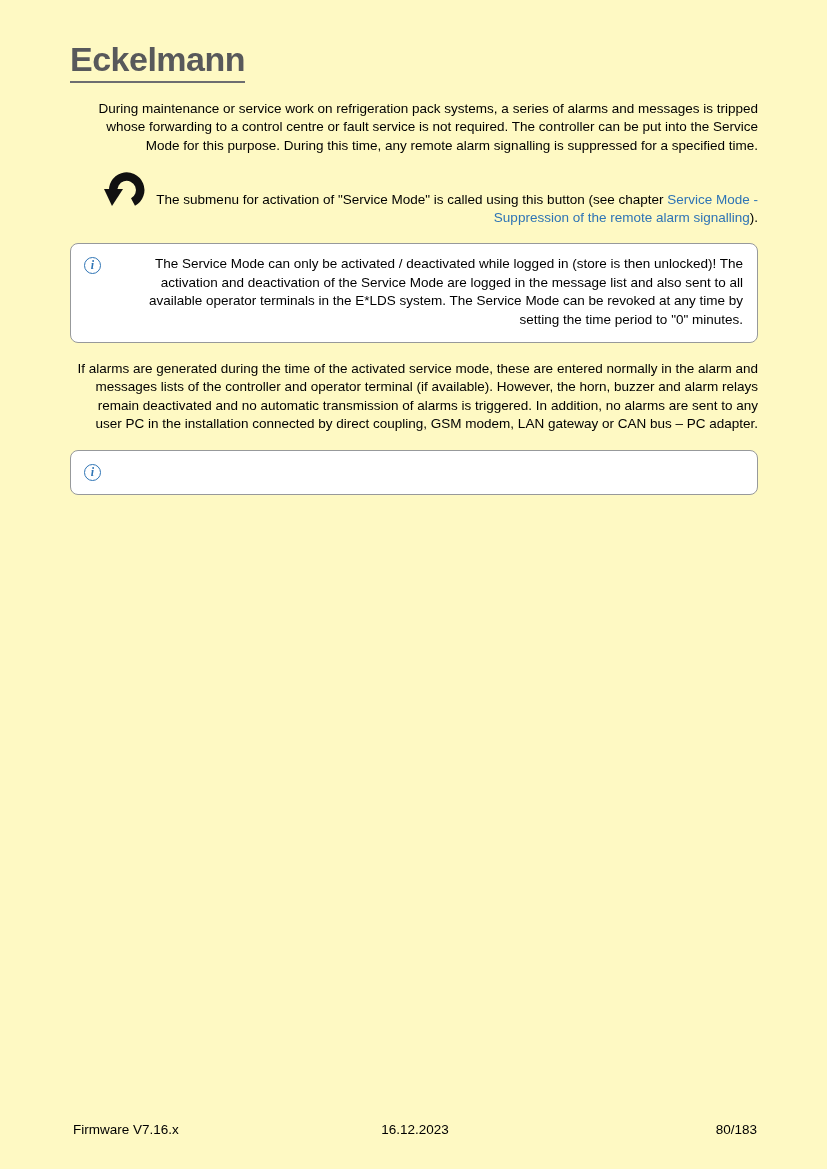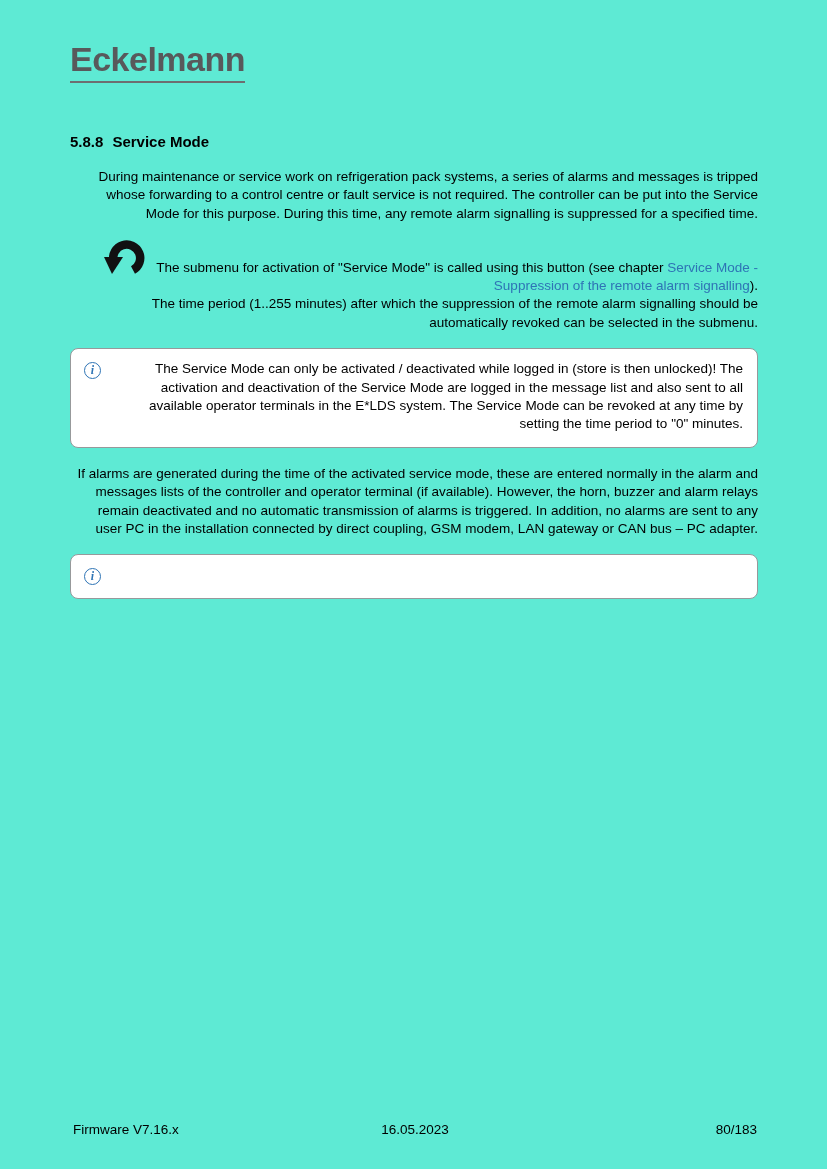--- a/index.html
+++ b/index.html
@@ -1,19 +1,19 @@
 <!DOCTYPE html>
 <html><head>
 <meta charset="utf-8">
 <style>
   html,body{margin:0;padding:0;background:#ffffff;}
   .page{
     position:relative;
     width:827px;height:1169px;
-    background:#5eead4;
+    background:#fef9c3;
     font-family:"Liberation Sans",sans-serif;
     color:#000;
     overflow:hidden;
   }
   .content{position:absolute;left:70px;top:0;width:688px;}
 
   
   .logo{
     display:inline-block;
     margin-top:42px;
@@ -95,46 +95,42 @@
   .footer .f-right{text-align:right;}
 </style>
 </head>
 <body>
 
 <div class="page">
   <div class="content">
 
     <div class="logo">Eckelmann</div>
 
-    <div class="heading">
-      <span class="sec-num">5.8.8</span><span class="sec-title">Service Mode</span>
-    </div>
 
     <p class="para spaced">During maintenance or service work on refrigeration pack systems, a series of alarms and messages is tripped whose forwarding to a control centre or fault service is not required. The controller can be put into the Service Mode for this purpose. During this time, any remote alarm signalling is suppressed for a specified time.</p>
 
     <p class="para icon-para">
       <svg class="svc-icon" width="46" height="42" viewBox="0 0 46 42" aria-hidden="true">
         <path d="M 31 33 A 13.5 13.5 0 1 0 11.5 24" fill="none" stroke="#111111" stroke-width="8.5"></path>
         <polygon points="2,20 21,20 10,37" fill="#111111"></polygon>
       </svg><span>The submenu for activation of "Service Mode" is called using this button (see chapter </span><a class="doc-link">Service Mode - Suppression of the remote alarm signalling</a><span>).</span>
     </p>
 
-    <p class="para tight">The time period (1..255 minutes) after which the suppression of the remote alarm signalling should be automatically revoked can be selected in the submenu.</p>
 
     <div class="infobox">
       <span class="info-icon">i</span>
       <p class="para">The Service Mode can only be activated / deactivated while logged in (store is then unlocked)! The activation and deactivation of the Service Mode are logged in the message list and also sent to all available operator terminals in the E*LDS system. The Service Mode can be revoked at any time by setting the time period to "0" minutes.</p>
     </div>
 
     <p class="para spaced">If alarms are generated during the time of the activated service mode, these are entered normally in the alarm and messages lists of the controller and operator terminal (if available). However, the horn, buzzer and alarm relays remain deactivated and no automatic transmission of alarms is triggered. In addition, no alarms are sent to any user PC in the installation connected by direct coupling, GSM modem, LAN gateway or CAN bus – PC adapter.</p>
 
     <div class="infobox">
       <span class="info-icon">i</span>
     </div>
 
   </div>
 
   <div class="footer">
     <span class="f-left">Firmware V7.16.x</span>
-    <span class="f-center">16.05.2023</span>
+    <span class="f-center">16.12.2023</span>
     <span class="f-right">80/183</span>
   </div>
 </div>
 
 </body></html>

